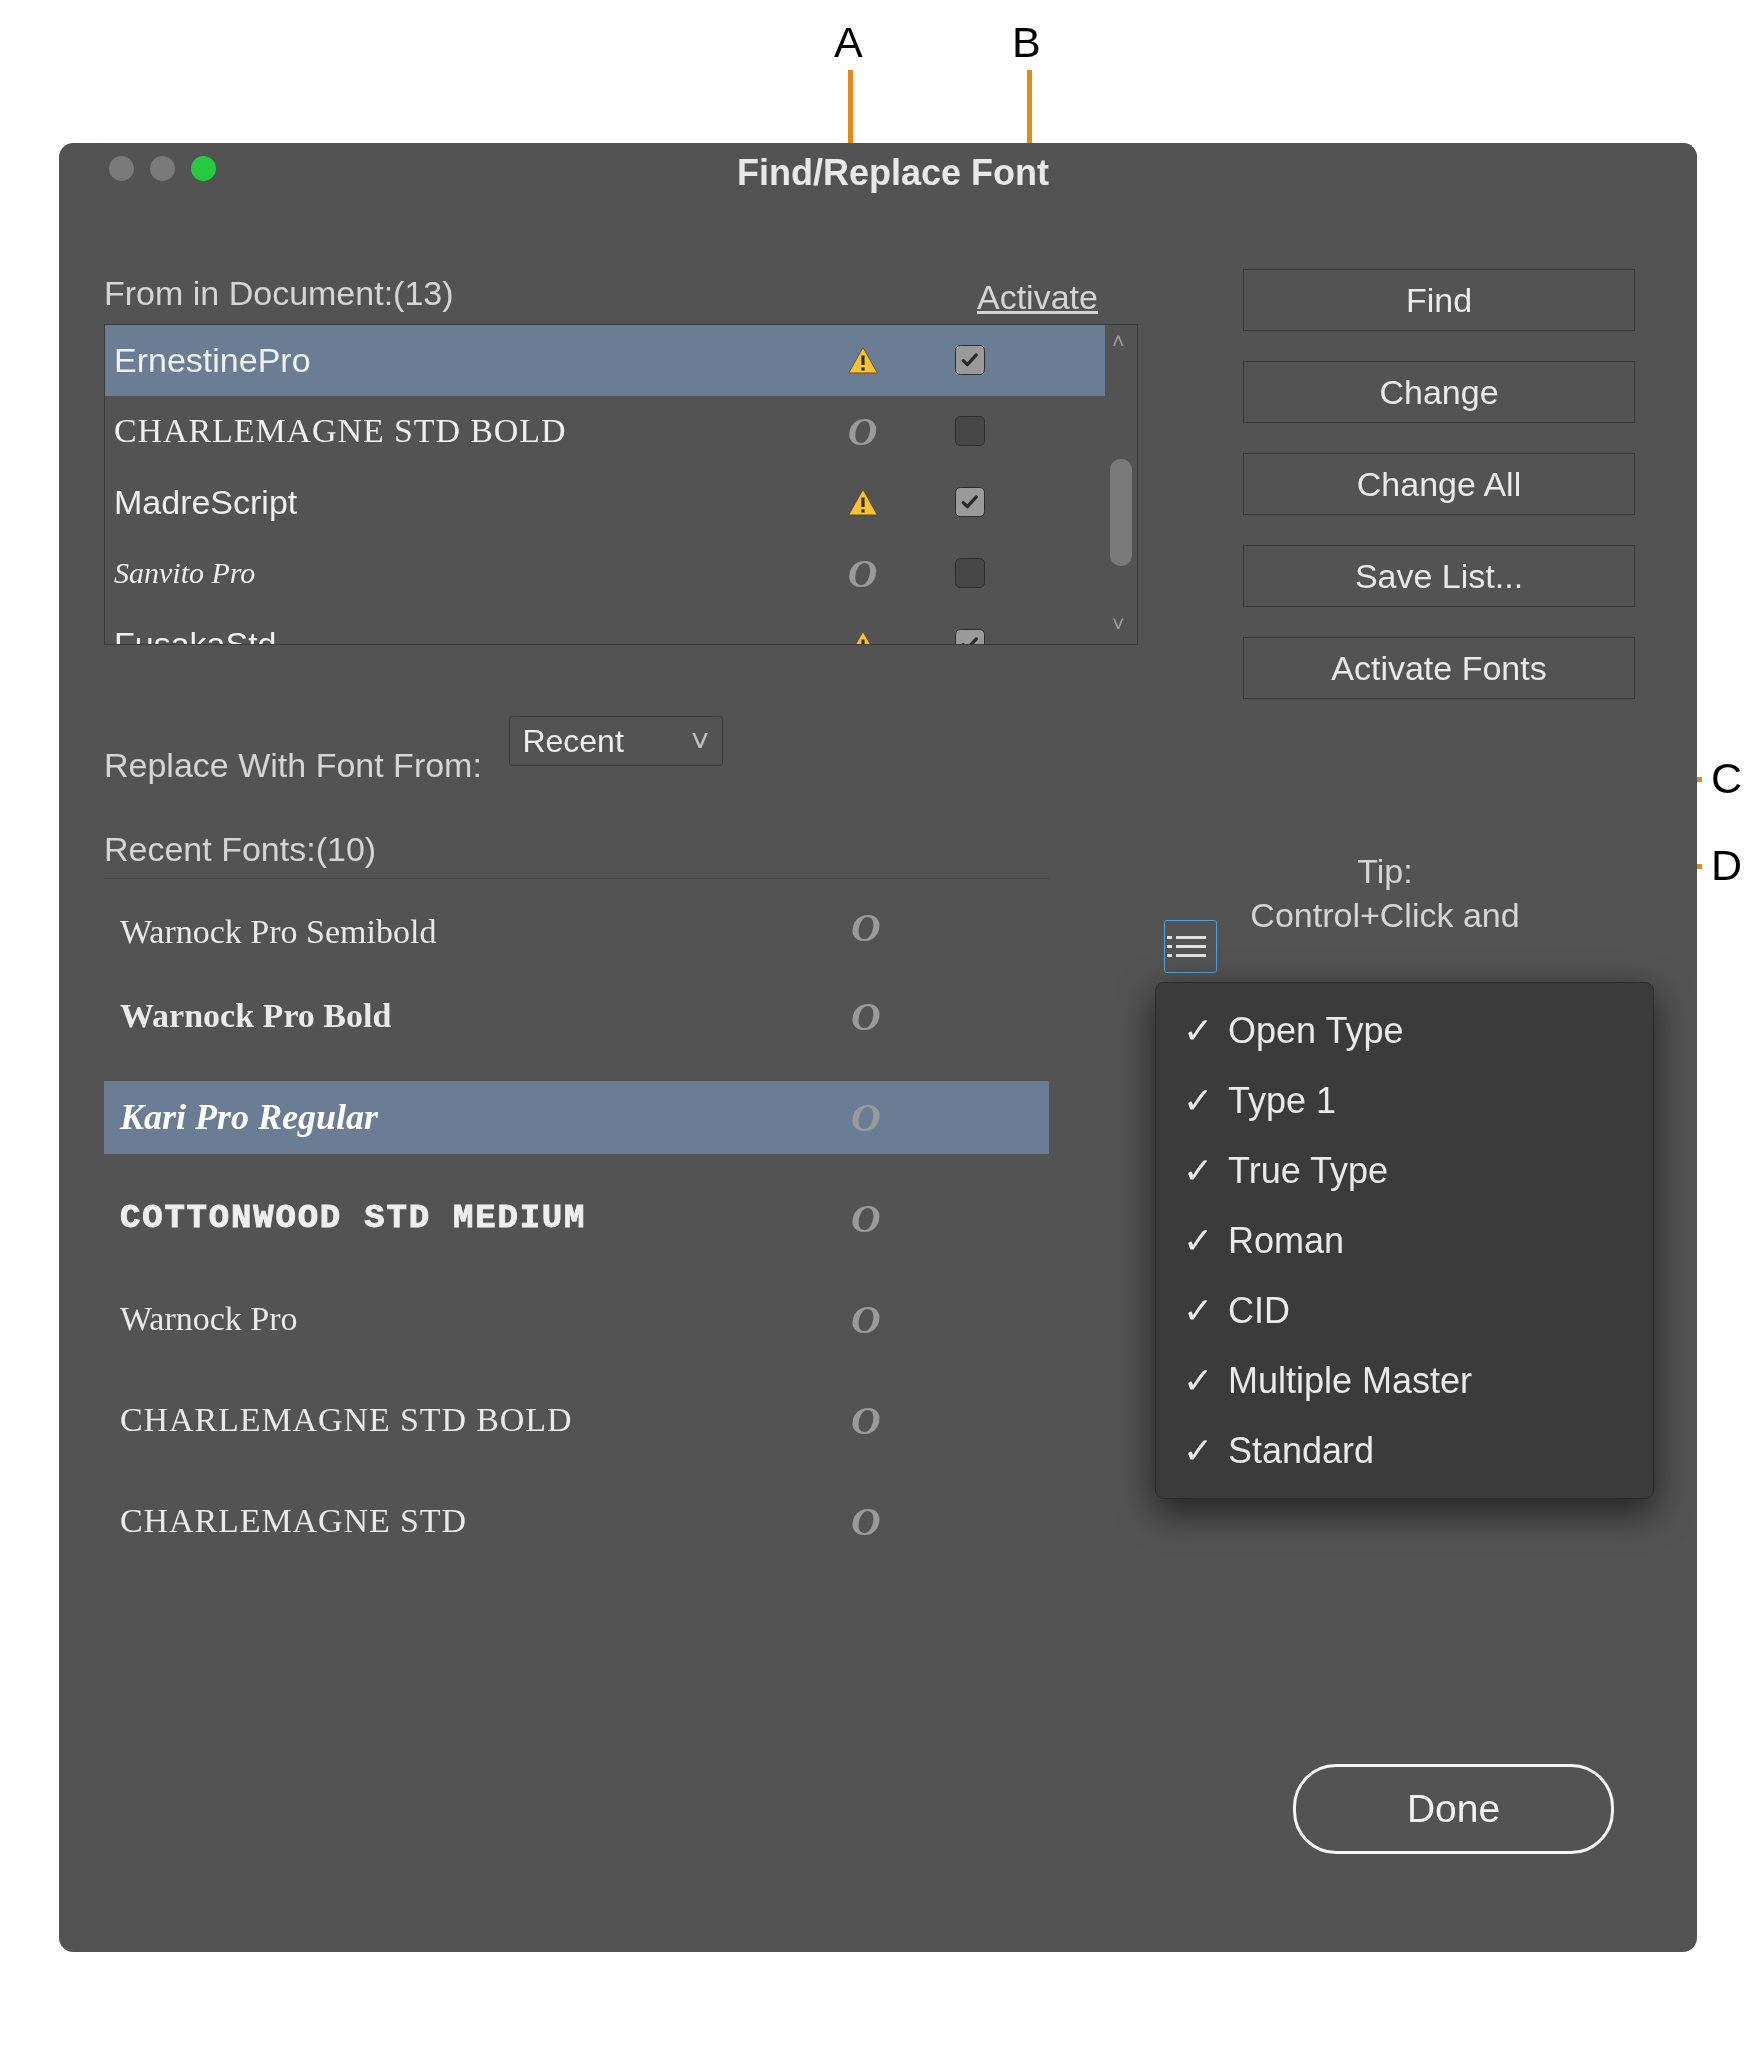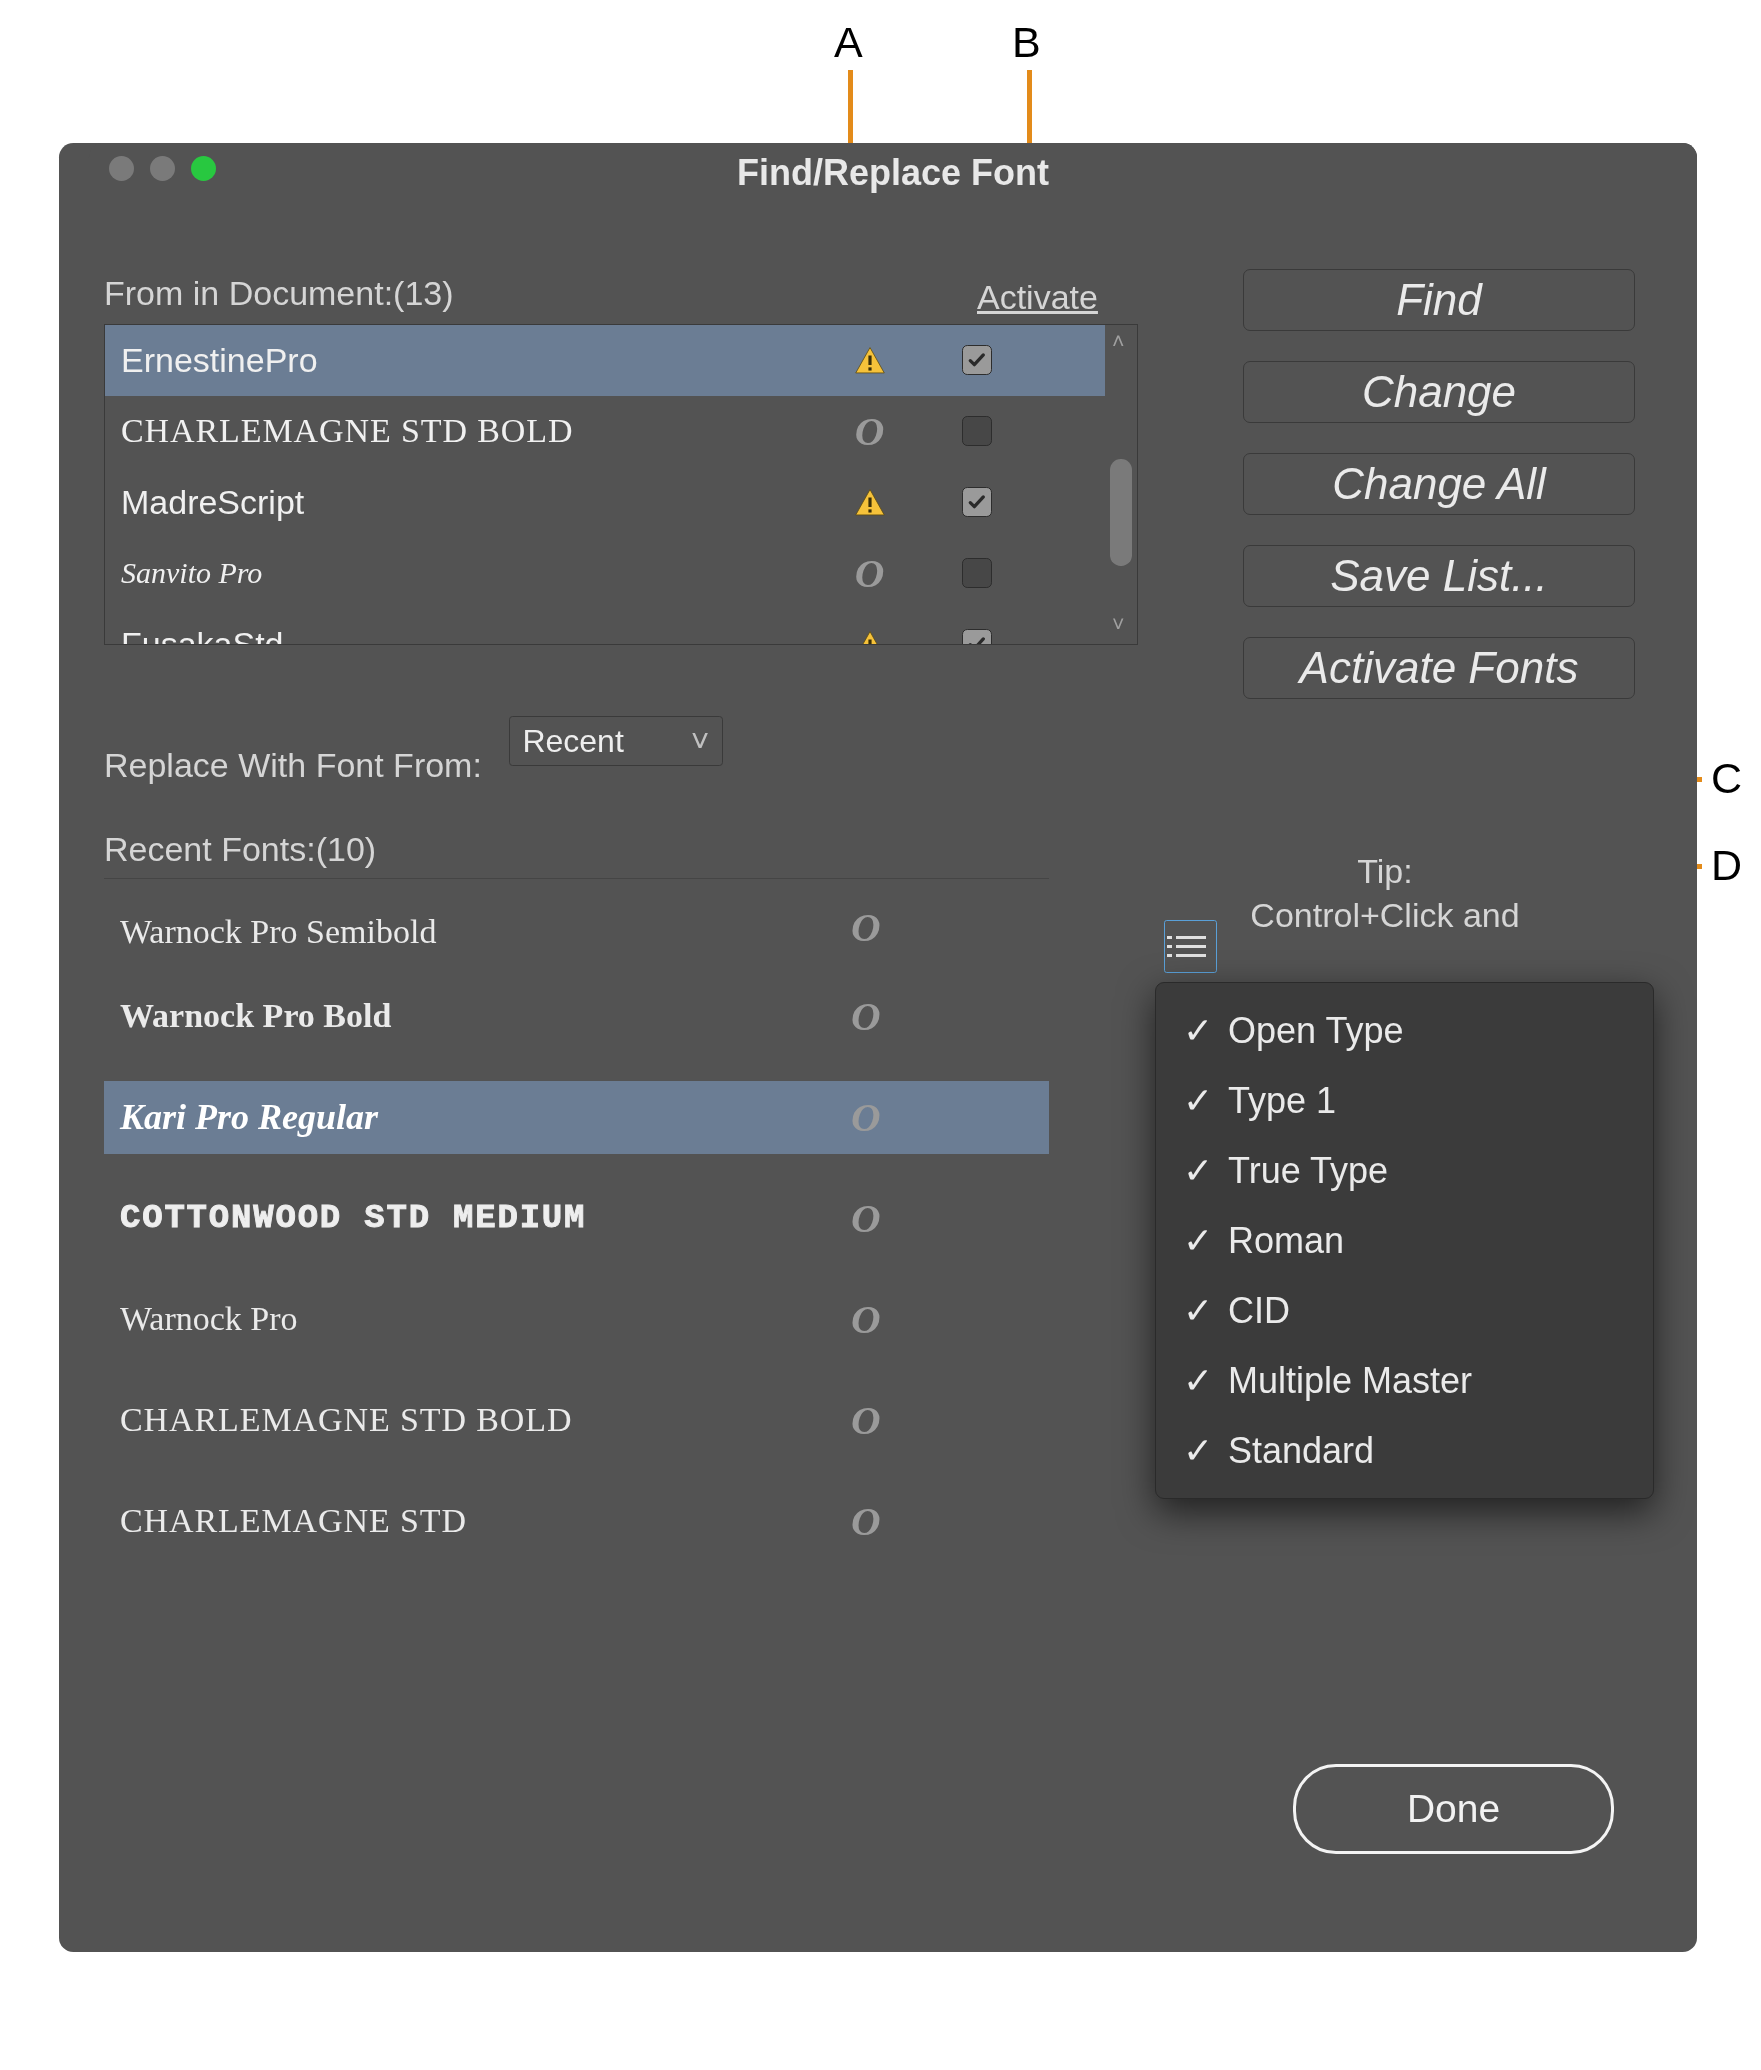--- a/index.html
+++ b/index.html
@@ -82,21 +82,21 @@
     height: 321px;
     background: #535353;
     border: 0.9px solid #3a3a3a;
     overflow: hidden;
     margin-top: 3.6px;
   }
   .font-row {
     display: flex;
     align-items: center;
     height: 71px;
-    padding-left: 16px;
+    padding-left: 9px;
     position: relative;
   }
   .font-row.selected { background: #6b7d94; }
   .font-name {
     flex: 0 0 695px;
     font-size: 34px;
     color: #f0f0f0;
     white-space: nowrap;
     overflow: hidden;
   }
@@ -211,26 +211,25 @@
     position: absolute;
     right: 62px;
     top: 71px;
     width: 392px;
     display:flex; flex-direction:column; gap:30px;
   }
   .btn {
     height: 62px;
     background:#535353;
     border:0.9px solid #3a3a3a;
-    border-radius:7px;
+    border-radius:0;
     color:#eaeaea;
-    font-size:44px;
+    font-size:34px;
     display:flex; align-items:center; justify-content:center;
     cursor:default;
-    font-style:italic;
   }
   
   .tip-area {
     position:absolute;
     right: 89px;
     top: 651px;
     width: 446px;
     text-align:center;
   }
   .tip-line { font-size:34px; color:#d5d5d5; line-height:1.3; }

